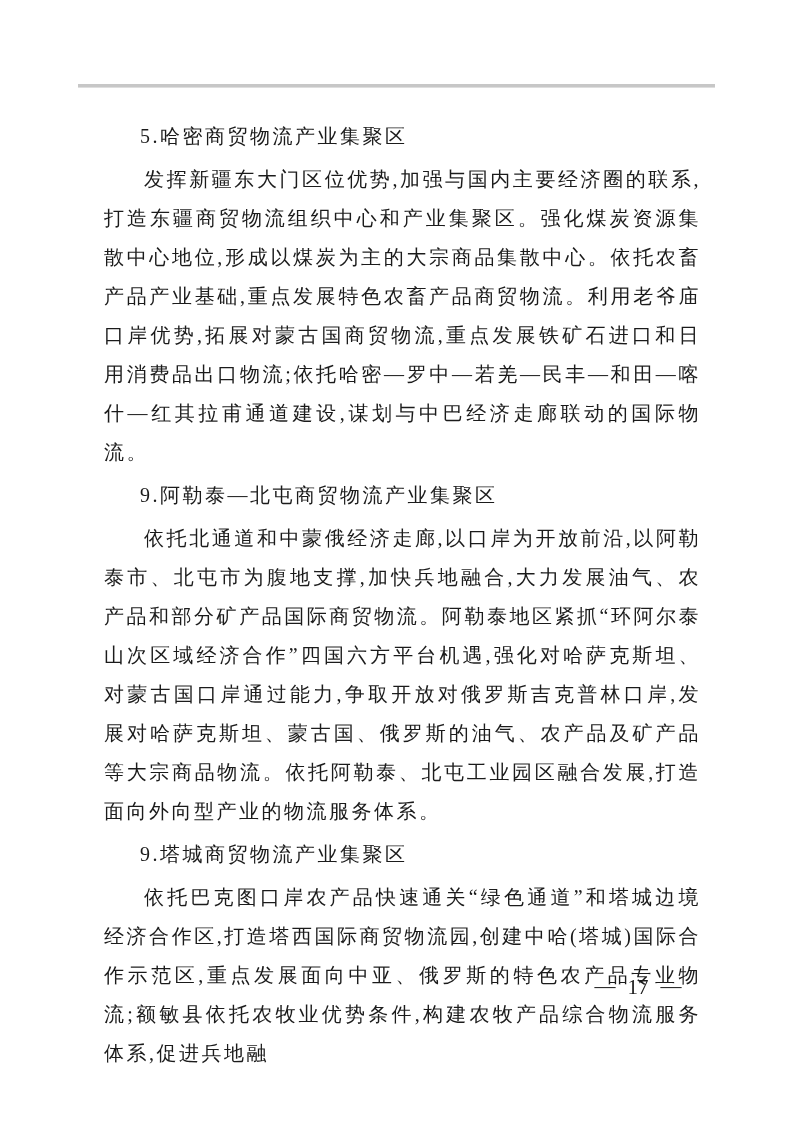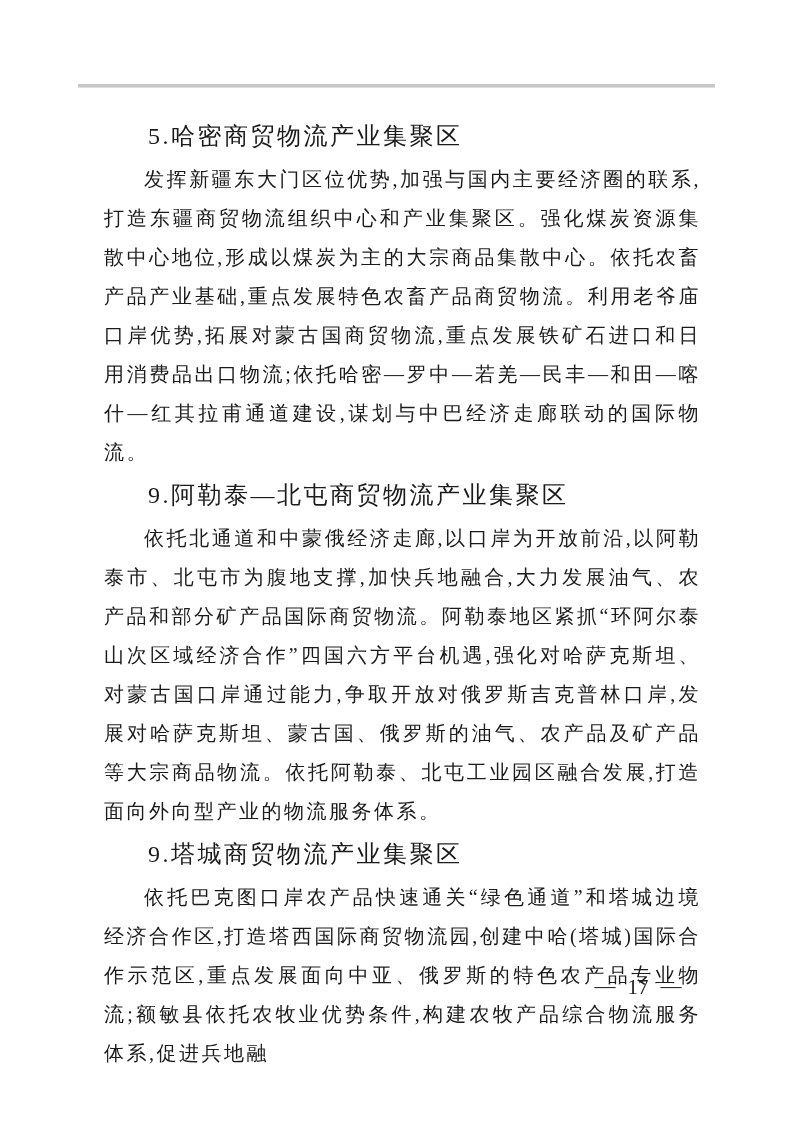--- a/index.html
+++ b/index.html
@@ -33,21 +33,21 @@
     width: 605px;
     font-size: 20px;
     line-height: 39px;
     letter-spacing: 2.5px;
     text-align: justify;
     text-justify: inter-character;
   }
   .sec-heading {
     margin: 0;
     padding: 0;
-    font-size: 24px;
+    font-size: 20px;
     font-weight: normal;
     text-indent: 2em;
     text-align: left;
     letter-spacing: 2.5px;
     white-space: nowrap;
   }
   .body-para {
     margin: 4px;
     padding: 0;
     text-indent: 2em;

